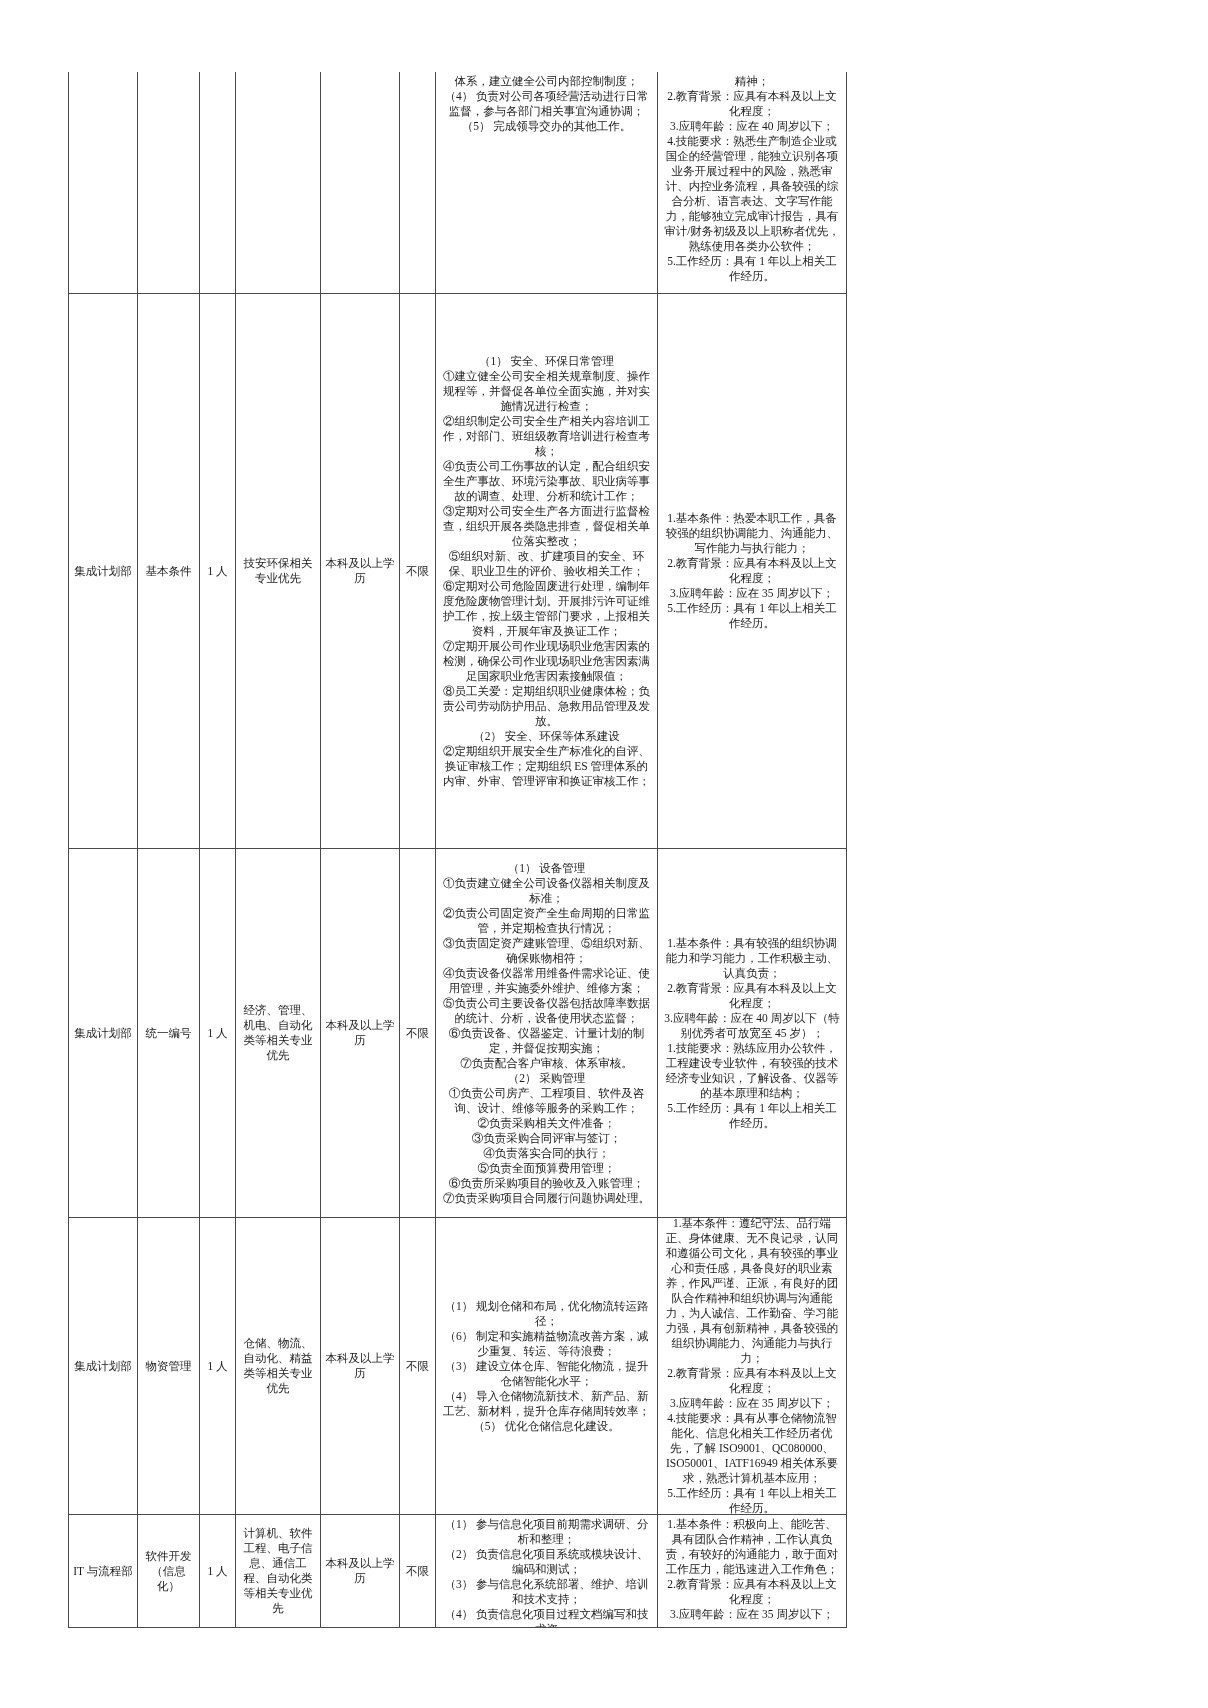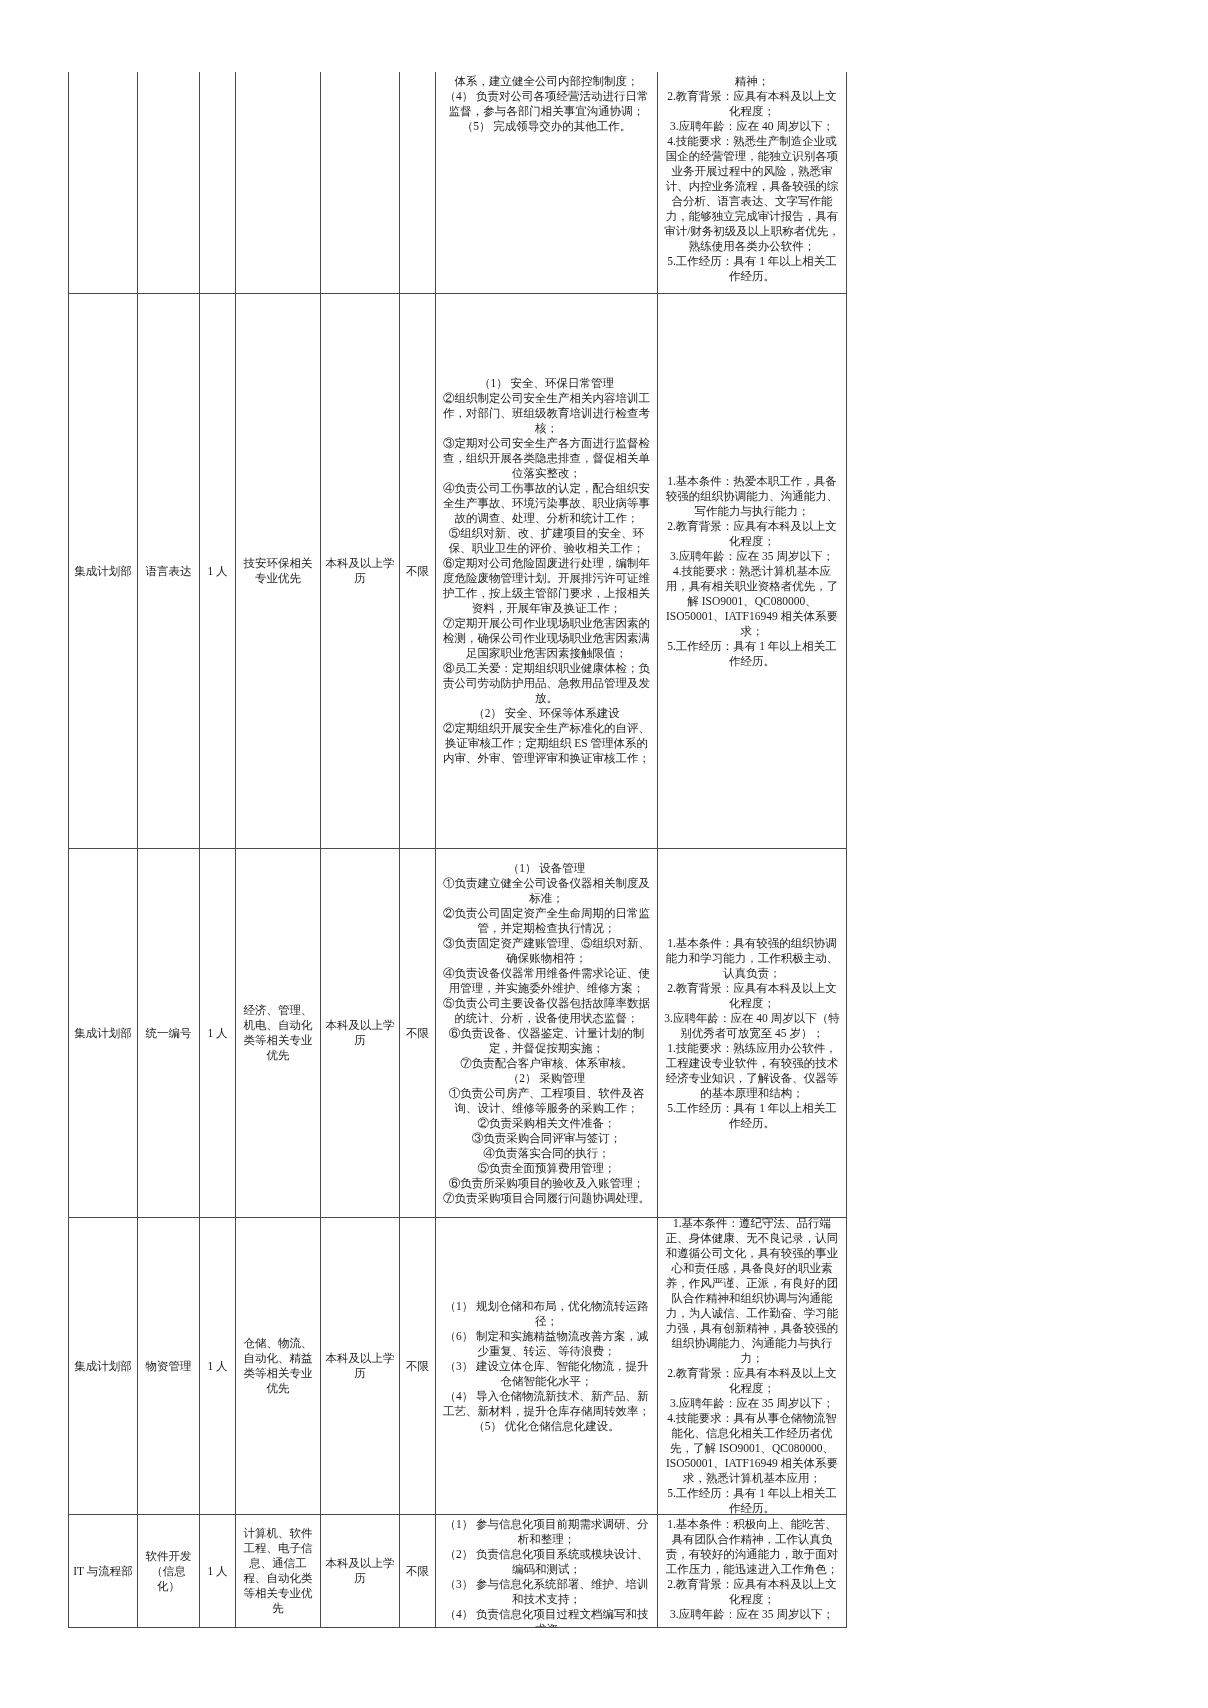--- a/index.html
+++ b/index.html
@@ -78,42 +78,42 @@
           <p>精神；</p>
           <p>2.教育背景：应具有本科及以上文化程度；</p>
           <p>3.应聘年龄：应在 40 周岁以下；</p>
           <p>4.技能要求：熟悉生产制造企业或国企的经营管理，能独立识别各项业务开展过程中的风险，熟悉审计、内控业务流程，具备较强的综合分析、语言表达、文字写作能力，能够独立完成审计报告，具有审计/财务初级及以上职称者优先，熟练使用各类办公软件；</p>
           <p>5.工作经历：具有 1 年以上相关工作经历。</p>
         </div>
     </div>
 
     <div class="trow r2">
       <div class="cell c-dept">集成计划部</div>
-      <div class="cell c-pos">语言表达</div>
+      <div class="cell c-pos">基本条件</div>
       <div class="cell c-num">1 人</div>
       <div class="cell c-major">技安环保相关专业优先</div>
       <div class="cell c-edu">本科及以上学历</div>
       <div class="cell c-lim">不限</div>
       <div class="cell c-duty">
           <p>（1） 安全、环保日常管理</p>
+          <p>①建立健全公司安全相关规章制度、操作规程等，并督促各单位全面实施，并对实施情况进行检查；</p>
           <p>②组织制定公司安全生产相关内容培训工作，对部门、班组级教育培训进行检查考核；</p>
+          <p>④负责公司工伤事故的认定，配合组织安全生产事故、环境污染事故、职业病等事故的调查、处理、分析和统计工作；</p>
           <p>③定期对公司安全生产各方面进行监督检查，组织开展各类隐患排查，督促相关单位落实整改；</p>
-          <p>④负责公司工伤事故的认定，配合组织安全生产事故、环境污染事故、职业病等事故的调查、处理、分析和统计工作；</p>
           <p>⑤组织对新、改、扩建项目的安全、环保、职业卫生的评价、验收相关工作；</p>
           <p>⑥定期对公司危险固废进行处理，编制年度危险废物管理计划。开展排污许可证维护工作，按上级主管部门要求，上报相关资料，开展年审及换证工作；</p>
           <p>⑦定期开展公司作业现场职业危害因素的检测，确保公司作业现场职业危害因素满足国家职业危害因素接触限值；</p>
           <p>⑧员工关爱：定期组织职业健康体检；负责公司劳动防护用品、急救用品管理及发放。</p>
           <p>（2） 安全、环保等体系建设</p>
           <p>②定期组织开展安全生产标准化的自评、换证审核工作；定期组织 ES 管理体系的内审、外审、管理评审和换证审核工作；</p>
         </div>
       <div class="cell c-req">
           <p>1.基本条件：热爱本职工作，具备较强的组织协调能力、沟通能力、写作能力与执行能力；</p>
           <p>2.教育背景：应具有本科及以上文化程度；</p>
           <p>3.应聘年龄：应在 35 周岁以下；</p>
-          <p>4.技能要求：熟悉计算机基本应用，具有相关职业资格者优先，了解 ISO9001、QC080000、ISO50001、IATF16949 相关体系要求；</p>
           <p>5.工作经历：具有 1 年以上相关工作经历。</p>
         </div>
     </div>
 
     <div class="trow r3">
       <div class="cell c-dept">集成计划部</div>
       <div class="cell c-pos">统一编号</div>
       <div class="cell c-num">1 人</div>
       <div class="cell c-major">经济、管理、机电、自动化类等相关专业优先</div>
       <div class="cell c-edu">本科及以上学历</div>

